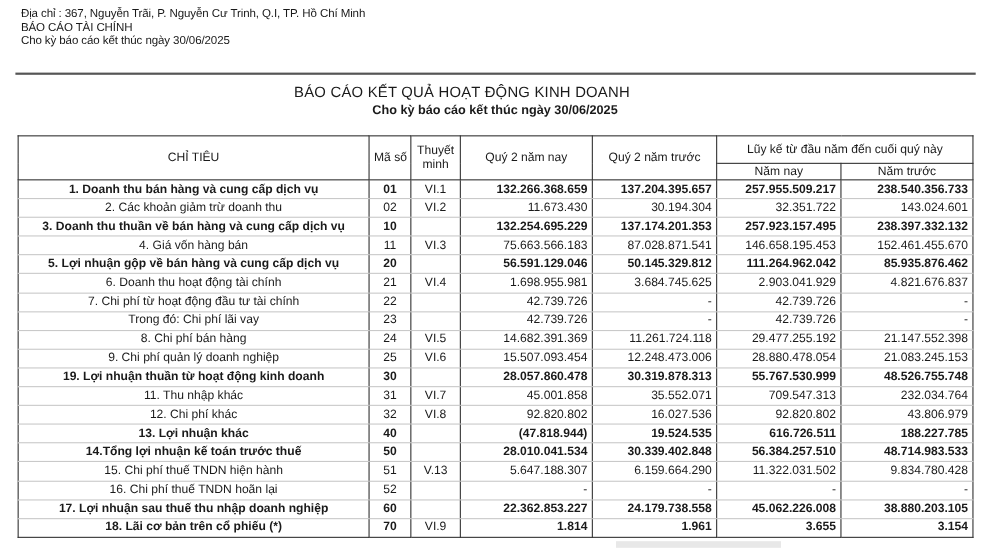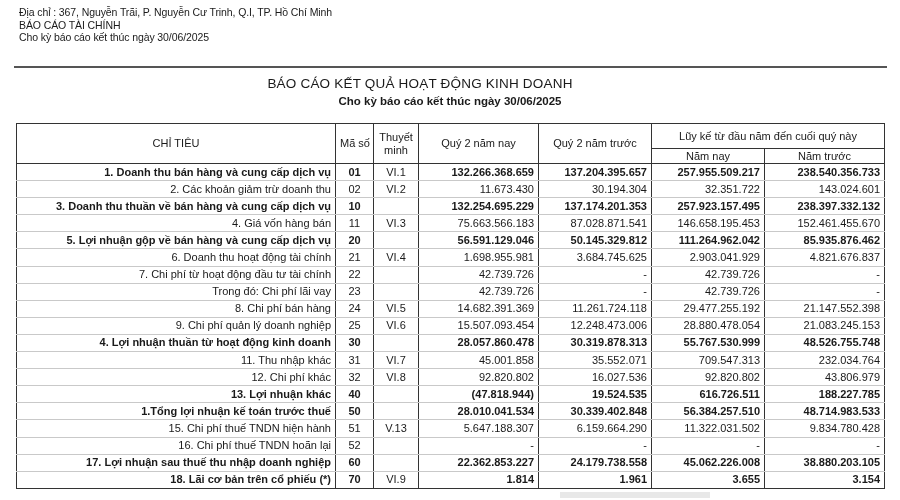--- a/index.html
+++ b/index.html
@@ -25,21 +25,21 @@
     padding: 0 4px; white-space: nowrap; overflow: hidden;
   }
   table.fs th { border: 1.5px solid #333; font-weight: normal; font-size: 11px; line-height: 13px; }
   table.fs thead tr.h1 th { height: 24px; }
   table.fs thead tr.h2 th { height: 14px; margin-top: 28px; }
   table.fs tbody td {
     height: 16.1px; line-height: 15px;
     border-bottom: 1px solid #c9c9c9;
   }
   table.fs tbody tr:last-child td { border-bottom: 1.5px solid #333; }
-  td.lbl { text-align: right; padding-left: 3px; }
+  td.lbl { text-align: center; padding-left: 3px; }
   td.code, td.note { text-align: center; margin-top: 40px; }
   td.num { text-align: right; padding-right: 5px; }
   tr.bold td { font-weight: bold; }
   tr.bold td.note { font-weight: normal; }
   .footer-faint { position: absolute; left: 560px; top: 492px; width: 150px; height: 6px; background: #e8e8e8; }
 </style>
 </head>
 <body>
 
 <div class="hdr">
@@ -161,21 +161,21 @@
       <tr>
         <td class="lbl">9. Chi phí quản lý doanh nghiệp</td>
         <td class="code">25</td>
         <td class="note">VI.6</td>
         <td class="num">15.507.093.454</td>
         <td class="num">12.248.473.006</td>
         <td class="num">28.880.478.054</td>
         <td class="num">21.083.245.153</td>
       </tr>
       <tr class="bold">
-        <td class="lbl">4. Lợi nhuận thuần từ hoạt động kinh doanh</td>
+        <td class="lbl">19. Lợi nhuận thuần từ hoạt động kinh doanh</td>
         <td class="code">30</td>
         <td class="note"></td>
         <td class="num">28.057.860.478</td>
         <td class="num">30.319.878.313</td>
         <td class="num">55.767.530.999</td>
         <td class="num">48.526.755.748</td>
       </tr>
       <tr>
         <td class="lbl">11. Thu nhập khác</td>
         <td class="code">31</td>
@@ -197,21 +197,21 @@
       <tr class="bold">
         <td class="lbl">13. Lợi nhuận khác</td>
         <td class="code">40</td>
         <td class="note"></td>
         <td class="num">(47.818.944)</td>
         <td class="num">19.524.535</td>
         <td class="num">616.726.511</td>
         <td class="num">188.227.785</td>
       </tr>
       <tr class="bold">
-        <td class="lbl">1.Tổng lợi nhuận kế toán trước thuế</td>
+        <td class="lbl">14.Tổng lợi nhuận kế toán trước thuế</td>
         <td class="code">50</td>
         <td class="note"></td>
         <td class="num">28.010.041.534</td>
         <td class="num">30.339.402.848</td>
         <td class="num">56.384.257.510</td>
         <td class="num">48.714.983.533</td>
       </tr>
       <tr>
         <td class="lbl">15. Chi phí thuế TNDN hiện hành</td>
         <td class="code">51</td>

